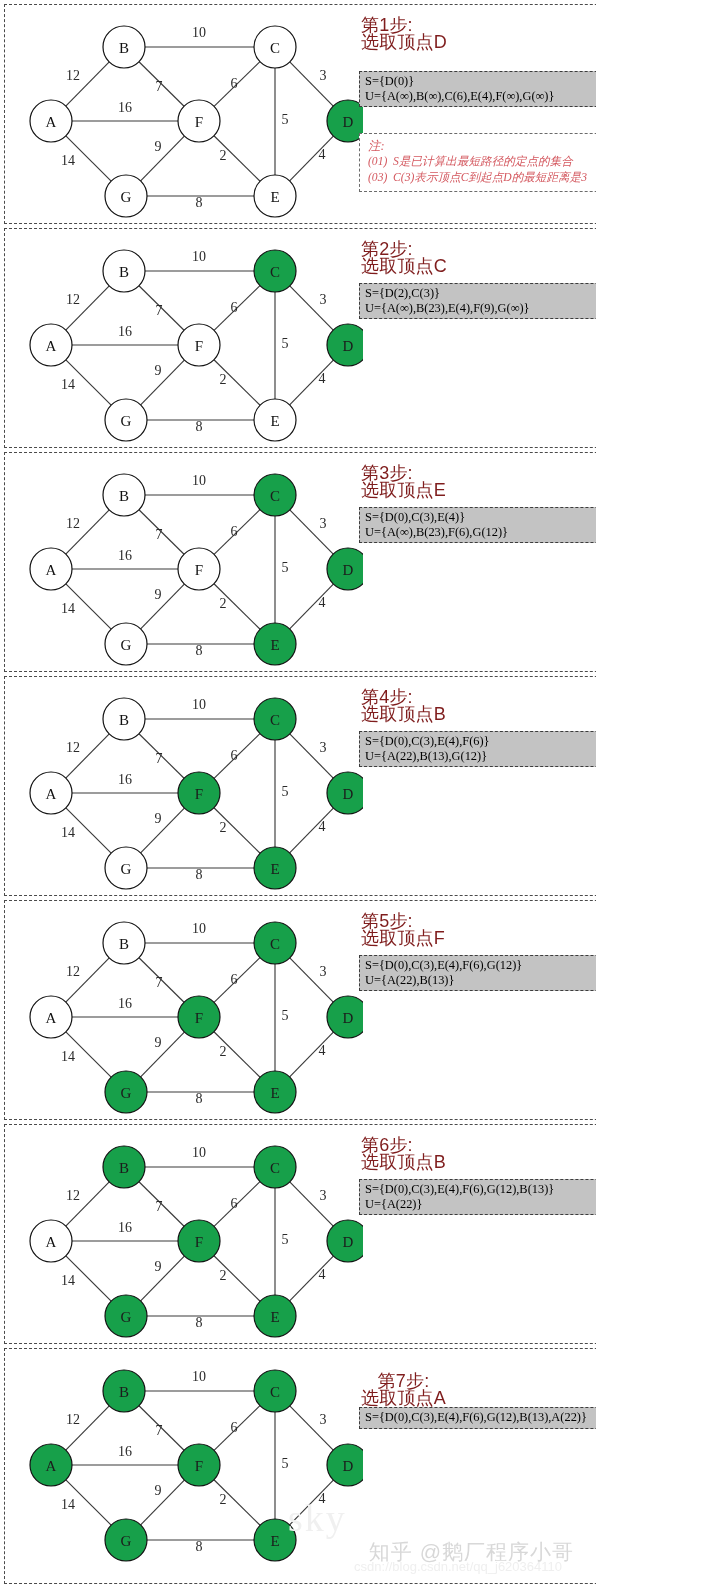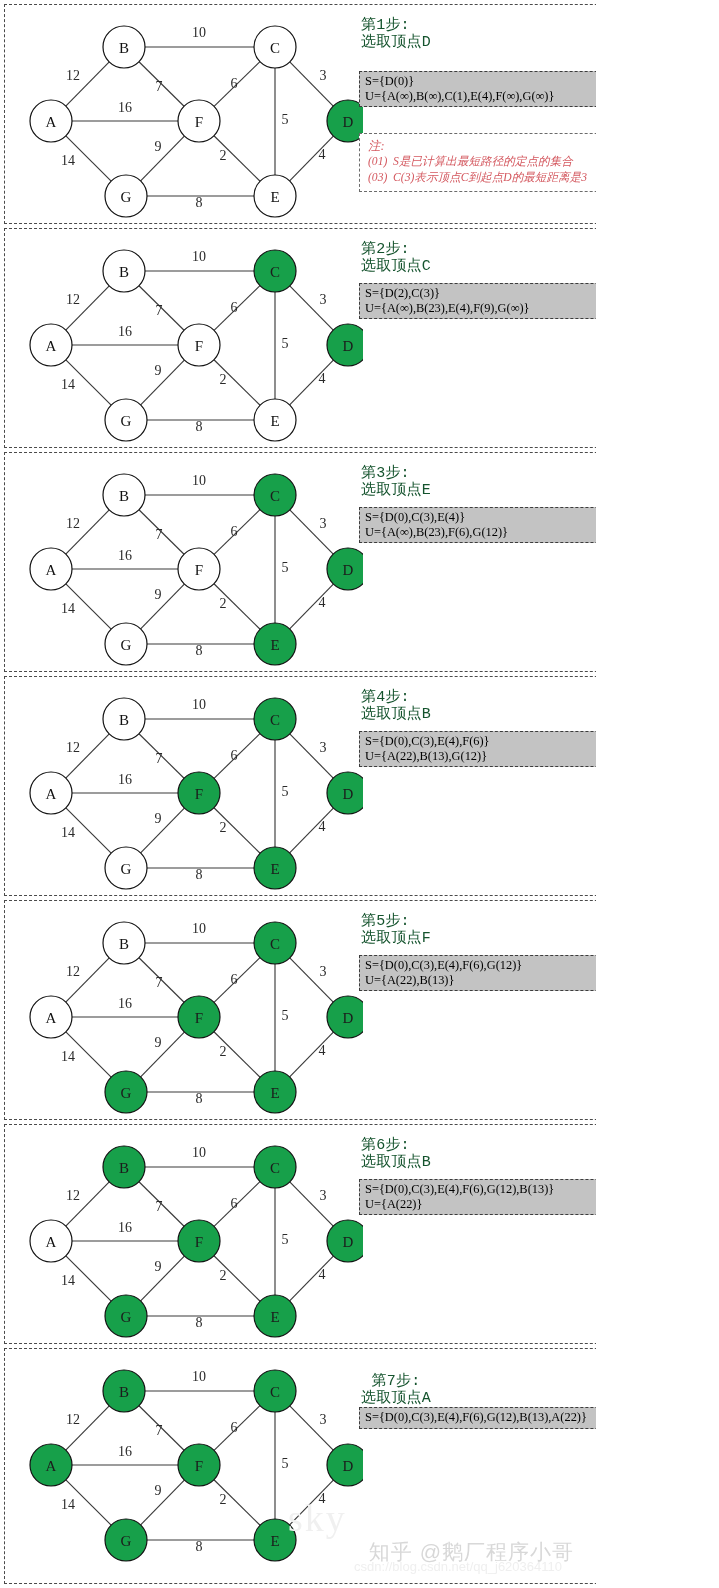--- a/index.html
+++ b/index.html
@@ -20,23 +20,23 @@
   }
   .panel-inner{position:relative;width:100%;height:100%;}
 
   .graph{position:absolute;left:6px;top:4px;width:352px;height:100%;}
 
   .side{position:absolute;left:352px;top:0;width:350px;height:100%;}
 
   .step-title{
     position:absolute;
     left:4px;
-    font-family:Liberation Mono, monospace;
-    font-size:15px;
-    color:#14532d;
+    font-family:Liberation Sans, sans-serif;
+    font-size:18px;
+    color:#7f1d1d;
     line-height:17px;
     white-space:pre;
     letter-spacing:.2px;
   }
 
   .su-box{
     position:absolute;
     left:2px;
     border:1.3px dashed #3c3c3c;
     background:#c3c3c3;
@@ -163,21 +163,21 @@
             <circle cx="188" cy="112" r="21" fill="#ffffff" stroke="#111111" stroke-width="1.2"></circle>
             <text x="188" y="117.5" text-anchor="middle" class="nodelabel">F</text>
             <circle cx="115" cy="187" r="21" fill="#ffffff" stroke="#111111" stroke-width="1.2"></circle>
             <text x="115" y="192.5" text-anchor="middle" class="nodelabel">G</text>
           </svg></div>
         <div class="side">
           <div class="step-title" style="top: 12px;">第1步:
 选取顶点D</div>
           <div class="su-box" style="top: 66px; width: 344px;">
             <div class="su-line">S={D(0)}</div>
-            <div class="su-line">U={A(∞),B(∞),C(1),E(4),F(∞),G(∞)}</div>
+            <div class="su-line">U={A(∞),B(∞),C(6),E(4),F(∞),G(∞)}</div>
           </div>
           <div class="note-box">
             <div class="note-line note-head">注:</div>
             <div class="note-line">(01)  S是已计算出最短路径的定点的集合</div>
             <div class="note-line">(03)  C(3)表示顶点C到起点D的最短距离是3</div>
           </div>
         </div>
       </div>
     </div>
     <div class="panel" style="top: 228px; height: 220px;">

